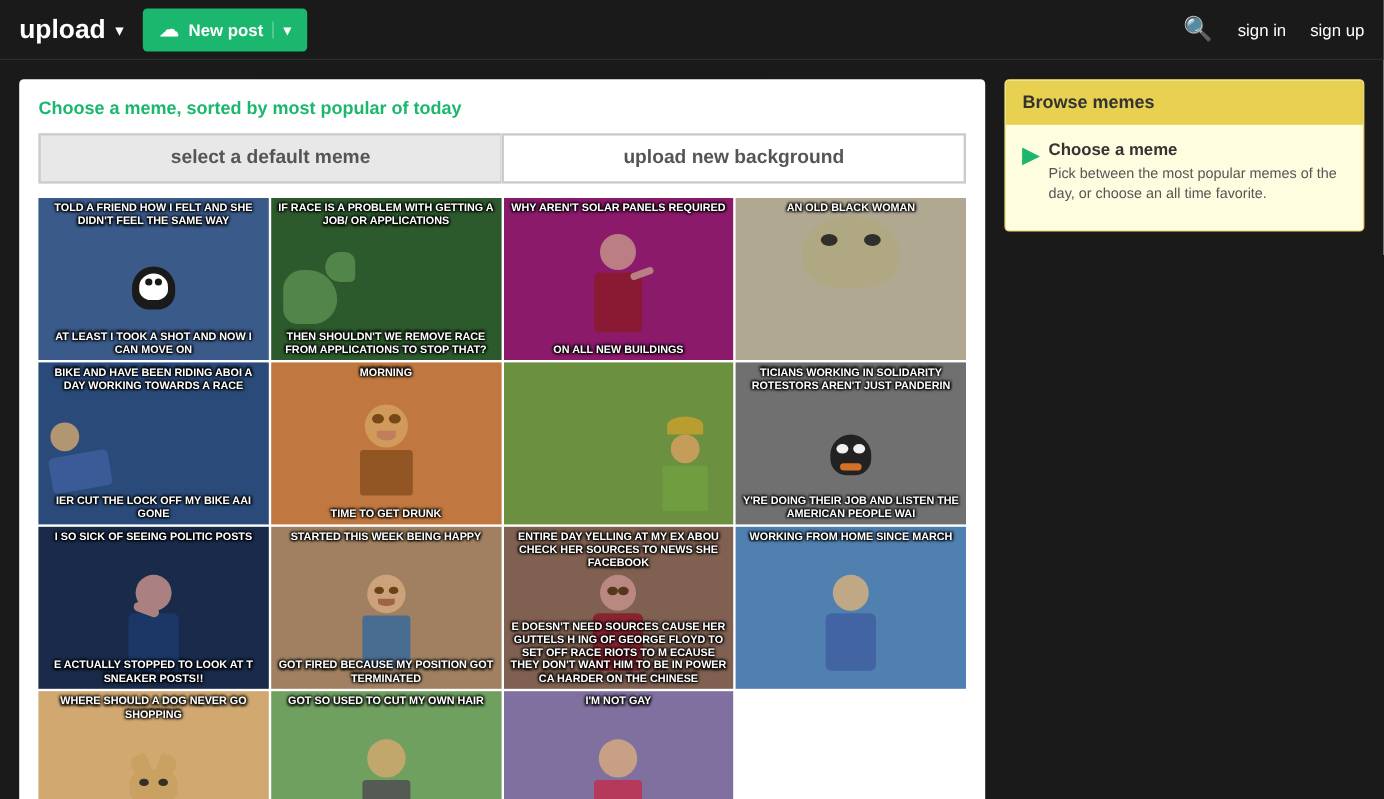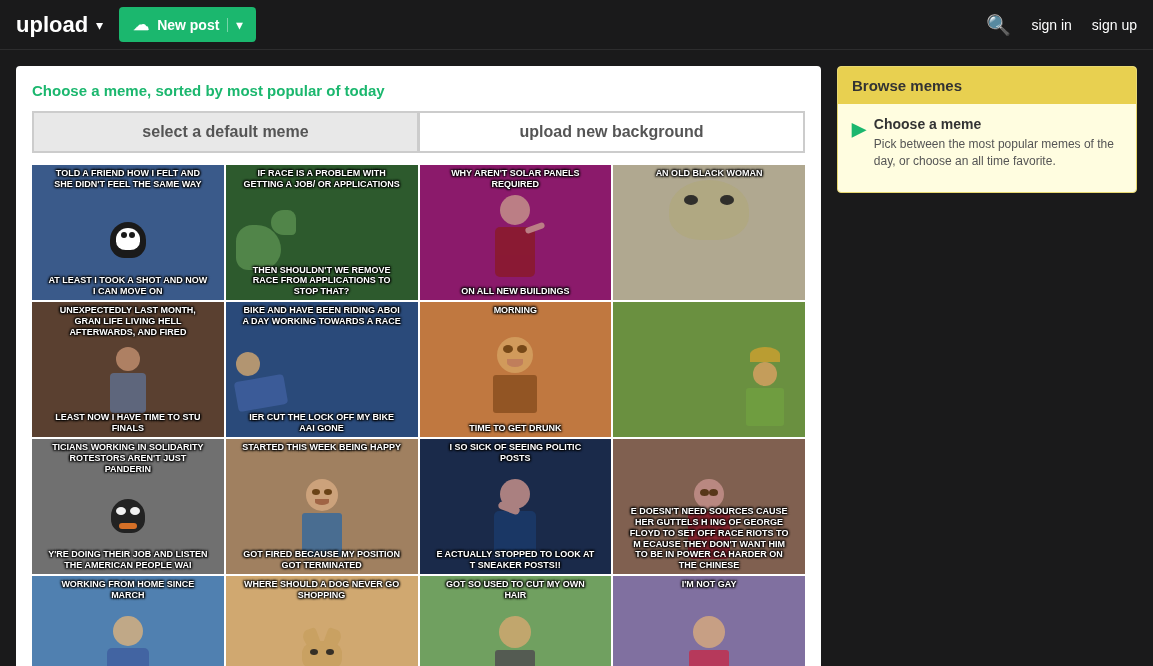--- a/index.html
+++ b/index.html
@@ -100,21 +100,21 @@
       position: relative;
       width: 100%;
       height: 135px;
       overflow: hidden;
       cursor: pointer;
       background: #555;
     }
     .meme-text-overlay {
       position: absolute;
       width: 100%;
-      padding: 3px 16px;
+      padding: 3px 4px;
       font-size: 9px;
       font-weight: bold;
       color: white;
       text-shadow: 1px 1px 2px #000, -1px -1px 2px #000, 1px -1px 2px #000, -1px 1px 2px #000;
       text-transform: uppercase;
       line-height: 1.2;
     }
     .meme-text-top { top: 0; text-align: center; }
     .meme-text-bottom { bottom: 0; text-align: center; }
 
@@ -225,28 +225,20 @@
           <div class="meme-text-overlay meme-text-bottom">ON ALL NEW BUILDINGS</div>
         </div>
         <div class="meme-cell" style="background: rgb(176, 168, 144);">
           <div style="position:absolute;top:15px;left:calc(50% - 40px);width:80px;height:70px;opacity:0.85;">
       <div style="width:80px;height:60px;background:#b0a880;border-radius:50% 50% 40% 40%;"></div>
       <div style="position:absolute;top:15px;left:15px;width:14px;height:10px;background:#1a1a1a;border-radius:50%;"></div>
       <div style="position:absolute;top:15px;left:51px;width:14px;height:10px;background:#1a1a1a;border-radius:50%;"></div>
     </div>
           <div class="meme-text-overlay meme-text-top">AN OLD BLACK WOMAN</div>
         </div>
-        <div class="meme-cell" style="background: rgb(90, 64, 48);">
-          <div style="position:absolute;bottom:20px;left:calc(50% - 20px);width:40px;height:70px;opacity:0.8;">
-      <div style="width:24px;height:24px;background:#c49070;border-radius:50%;margin:0 auto;"></div>
-      <div style="width:36px;height:40px;background:#607090;margin:2px auto 0;border-radius:4px;"></div>
-    </div>
-          <div class="meme-text-overlay meme-text-top">UNEXPECTEDLY LAST MONTH, GRAN LIFE LIVING HELL AFTERWARDS, AND FIRED</div>
-          <div class="meme-text-overlay meme-text-bottom">LEAST NOW I HAVE TIME TO STU FINALS</div>
-        </div>
         <div class="meme-cell" style="background: rgb(42, 74, 122);">
           <div style="position:absolute;bottom:15px;left:10px;width:70px;height:70px;opacity:0.8;">
       <div style="width:24px;height:24px;background:#d4a870;border-radius:50%;"></div>
       <div style="width:50px;height:30px;background:#4060a0;margin-top:2px;border-radius:4px;transform:rotate(-10deg);"></div>
     </div>
           <div class="meme-text-overlay meme-text-top">BIKE AND HAVE BEEN RIDING ABOI A DAY WORKING TOWARDS A RACE</div>
           <div class="meme-text-overlay meme-text-bottom">IER CUT THE LOCK OFF MY BIKE AAI GONE</div>
         </div>
         <div class="meme-cell" style="background: rgb(192, 120, 64);">
           <div style="position:absolute;bottom:20px;left:calc(50% - 25px);width:50px;height:80px;opacity:0.85;">
@@ -271,49 +263,50 @@
           <div style="position:absolute;bottom:20px;left:calc(50% - 20px);width:40px;height:55px;opacity:0.9;">
       <div style="width:34px;height:34px;background:#1a1a1a;border-radius:50% 50% 40% 40%;margin:0 auto;position:relative;">
         <div style="position:absolute;top:8px;left:5px;width:10px;height:8px;background:white;border-radius:50%;"></div>
         <div style="position:absolute;top:8px;left:19px;width:10px;height:8px;background:white;border-radius:50%;"></div>
         <div style="position:absolute;bottom:4px;left:8px;width:18px;height:6px;background:#e07020;border-radius:3px;"></div>
       </div>
     </div>
           <div class="meme-text-overlay meme-text-top">TICIANS WORKING IN SOLIDARITY ROTESTORS AREN'T JUST PANDERIN</div>
           <div class="meme-text-overlay meme-text-bottom">Y'RE DOING THEIR JOB AND LISTEN THE AMERICAN PEOPLE WAI</div>
         </div>
+        <div class="meme-cell" style="background: rgb(26, 42, 74);">
+          <div style="position:absolute;bottom:15px;left:calc(50% - 25px);width:50px;height:80px;opacity:0.85;">
+      <div style="width:30px;height:30px;background:#c4908a;border-radius:50%;margin:0 auto;"></div>
+      <div style="width:42px;height:48px;background:#1a3a6a;border-radius:5px;margin:2px auto 0;"></div>
+      <div style="position:absolute;top:25px;left:8px;width:22px;height:8px;background:#c4908a;border-radius:4px;transform:rotate(20deg);"></div>
+    </div>
+          <div class="meme-text-overlay meme-text-top">I SO SICK OF SEEING POLITIC POSTS</div>
+          <div class="meme-text-overlay meme-text-bottom">E ACTUALLY STOPPED TO LOOK AT T SNEAKER POSTS!!</div>
+        </div>
         <div class="meme-cell" style="background: rgb(160, 128, 96);">
           <div style="position:absolute;bottom:15px;left:calc(50% - 22px);width:44px;height:80px;opacity:0.85;">
       <div style="width:32px;height:32px;background:#d4a880;border-radius:50%;margin:0 auto;position:relative;">
         <div style="position:absolute;top:10px;left:6px;width:8px;height:6px;background:#60380a;border-radius:50%;"></div>
         <div style="position:absolute;top:10px;left:18px;width:8px;height:6px;background:#60380a;border-radius:50%;"></div>
         <div style="position:absolute;top:20px;left:9px;width:14px;height:6px;background:#a06040;border-radius:0 0 50% 50%;"></div>
       </div>
       <div style="width:40px;height:44px;background:#3a6a9a;margin:2px auto 0;border-radius:3px;"></div>
     </div>
           <div class="meme-text-overlay meme-text-top">STARTED THIS WEEK BEING HAPPY</div>
           <div class="meme-text-overlay meme-text-bottom">GOT FIRED BECAUSE MY POSITION GOT TERMINATED</div>
         </div>
-        <div class="meme-cell" style="background: rgb(26, 42, 74);">
-          <div style="position:absolute;bottom:15px;left:calc(50% - 25px);width:50px;height:80px;opacity:0.85;">
-      <div style="width:30px;height:30px;background:#c4908a;border-radius:50%;margin:0 auto;"></div>
-      <div style="width:42px;height:48px;background:#1a3a6a;border-radius:5px;margin:2px auto 0;"></div>
-      <div style="position:absolute;top:25px;left:8px;width:22px;height:8px;background:#c4908a;border-radius:4px;transform:rotate(20deg);"></div>
-    </div>
-          <div class="meme-text-overlay meme-text-top">I SO SICK OF SEEING POLITIC POSTS</div>
-          <div class="meme-text-overlay meme-text-bottom">E ACTUALLY STOPPED TO LOOK AT T SNEAKER POSTS!!</div>
-        </div>
         <div class="meme-cell" style="background: rgb(128, 96, 80);">
           <div style="position:absolute;bottom:15px;left:calc(50% - 25px);width:50px;height:80px;opacity:0.85;">
       <div style="width:30px;height:30px;background:#c4908a;border-radius:50%;margin:0 auto;position:relative;">
         <div style="position:absolute;top:10px;left:6px;width:9px;height:7px;background:#503010;border-radius:50%;"></div>
         <div style="position:absolute;top:10px;left:15px;width:9px;height:7px;background:#503010;border-radius:50%;"></div>
       </div>
       <div style="width:42px;height:48px;background:#8a1a2a;border-radius:5px;margin:2px auto 0;"></div>
     </div>
+          <div class="meme-text-overlay meme-text-top">ENTIRE DAY YELLING AT MY EX ABOU CHECK HER SOURCES TO NEWS SHE FACEBOOK</div>
           <div class="meme-text-overlay meme-text-bottom">E DOESN'T NEED SOURCES CAUSE HER GUTTELS H ING OF GEORGE FLOYD TO SET OFF RACE RIOTS TO M ECAUSE THEY DON'T WANT HIM TO BE IN POWER CA HARDER ON THE CHINESE</div>
         </div>
         <div class="meme-cell" style="background: rgb(80, 128, 176);">
           <div style="position:absolute;bottom:15px;left:calc(50% - 25px);width:50px;height:80px;opacity:0.85;">
       <div style="width:30px;height:30px;background:#d4b080;border-radius:50%;margin:0 auto;"></div>
       <div style="width:42px;height:48px;background:#4060a0;border-radius:5px;margin:2px auto 0;"></div>
     </div>
           <div class="meme-text-overlay meme-text-top">WORKING FROM HOME SINCE MARCH</div>
         </div>
         <div class="meme-cell" style="background: rgb(208, 168, 112);">

